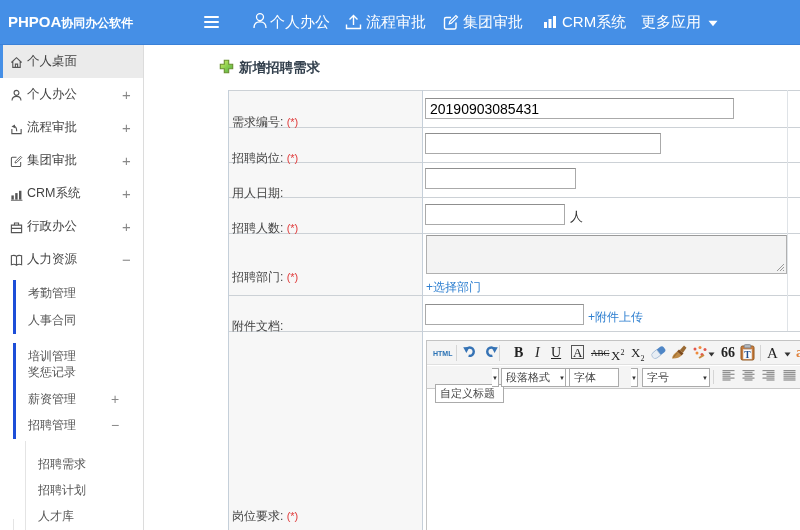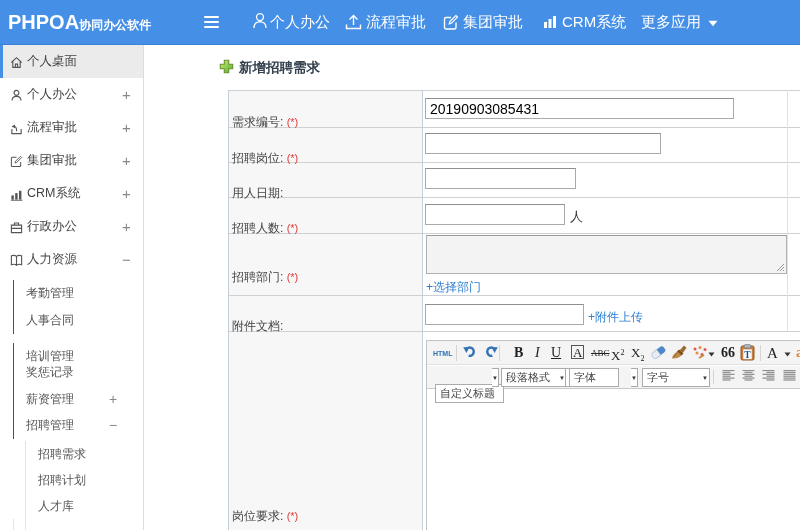--- a/index.html
+++ b/index.html
@@ -17,25 +17,25 @@
 
 
 #side { left:0; top:45px; width:144px; height:485px; background:#fff; border-right:1px solid #dcdcdc; }
 .m1 { left:0; width:143px; height:33px; color:#444; font-size:12.5px; }
 .m1 .txt { position:absolute; left:27px; top:0; line-height:33px; }
 .m1 .pm { position:absolute; left:122px; top:0; line-height:33px; font-size:15px; color:#888; font-weight:400; }
 .m1 svg { position:absolute; left:10px; top:11px; }
 .sel { background:#ebebeb; border-left:3px solid #458fe6; }
 .sel .txt { left:24px; }
 .sel svg { left:7px; }
-.m2 { left:13px; width:118px; height:27px; color:#555; font-size:12px; border-left:1px solid #1d4ed8; }
+.m2 { left:13px; width:118px; height:27px; color:#555; font-size:12px; border-left:3px solid #1d4ed8; }
 .m2 .txt { position:absolute; left:12px; top:0; line-height:27px; }
 .m2 .pm { position:absolute; left:95px; top:0; line-height:27px; font-size:14px; color:#888; }
 .m3 { left:25px; width:106px; height:26px; color:#555; font-size:12px; border-left:1px solid #e4e4e4; }
-.m3 .txt { position:absolute; left:12px; top:0; line-height:26px; }
+.m3 .txt { position:absolute; left:12px; top:10px; line-height:26px; }
 
 
 #ttl { left:239px; top:59px; font-size:13.5px; font-weight:bold; color:#33404d; }
 
 
 .hline { height:1px; background:#ccd1d6; left:228px; width:572px; }
 .vline { width:1px; background:#c5cfd9; top:90px; height:440px; }
 .lbg { left:229px; width:193px; background:#f7f7f7; }
 .lbl { left:232px; font-size:12px; color:#444;margin-top:12px; }
 .req { color:#e03c3c; font-size:11px; }
@@ -51,21 +51,21 @@
 .ti { position:absolute; top:0; height:24px; line-height:24px; font-family:"Liberation Serif",serif; color:#222; }
 .sep { position:absolute; top:4px; width:1px; height:16px; background:#d5d5d5; }
 .dd { position:absolute; top:27px; height:19px; background:#fff; border:1px solid #ababab; font-size:11px; color:#444; line-height:17px; padding-left:4px; white-space:nowrap; overflow:hidden; }
 .dda { position:absolute; top:27px; height:19px; width:7px; background:#fff; border:1px solid #ababab; border-left:0; font-size:6px; color:#333; text-align:center; line-height:19px; }
 </style>
 </head>
 <body>
 <div id="stage">
 
   <div class="abs" id="hdr"></div>
-  <div class="abs" id="logo"><span style="font-size:20px">PHPOA</span><span style="font-size:12px">协同办公软件</span></div>
+  <div class="abs" id="logo"><span style="font-size:15px">PHPOA</span><span style="font-size:12px">协同办公软件</span></div>
   <div class="abs ham">
       <div></div>
       <div></div>
       <div></div>
     </div>
   <svg class="abs" style="left:252px; top:12px" width="16" height="17" viewBox="0 0 16 17">
       <path d="M8 1.6 a3.5 3.5 0 0 1 3.5 3.5 a3.5 3.5 0 0 1 -7 0 a3.5 3.5 0 0 1 3.5 -3.5 M2 16 c0-4 2.5-6.1 6-6.1 s6 2.1 6 6.1" fill="none" stroke="#fff" stroke-width="1.3"></path>
     </svg>
   <div class="abs nav" style="left:270px">个人办公</div>
   <svg class="abs nico" style="left:345px" width="17" height="17" viewBox="0 0 17 17">

